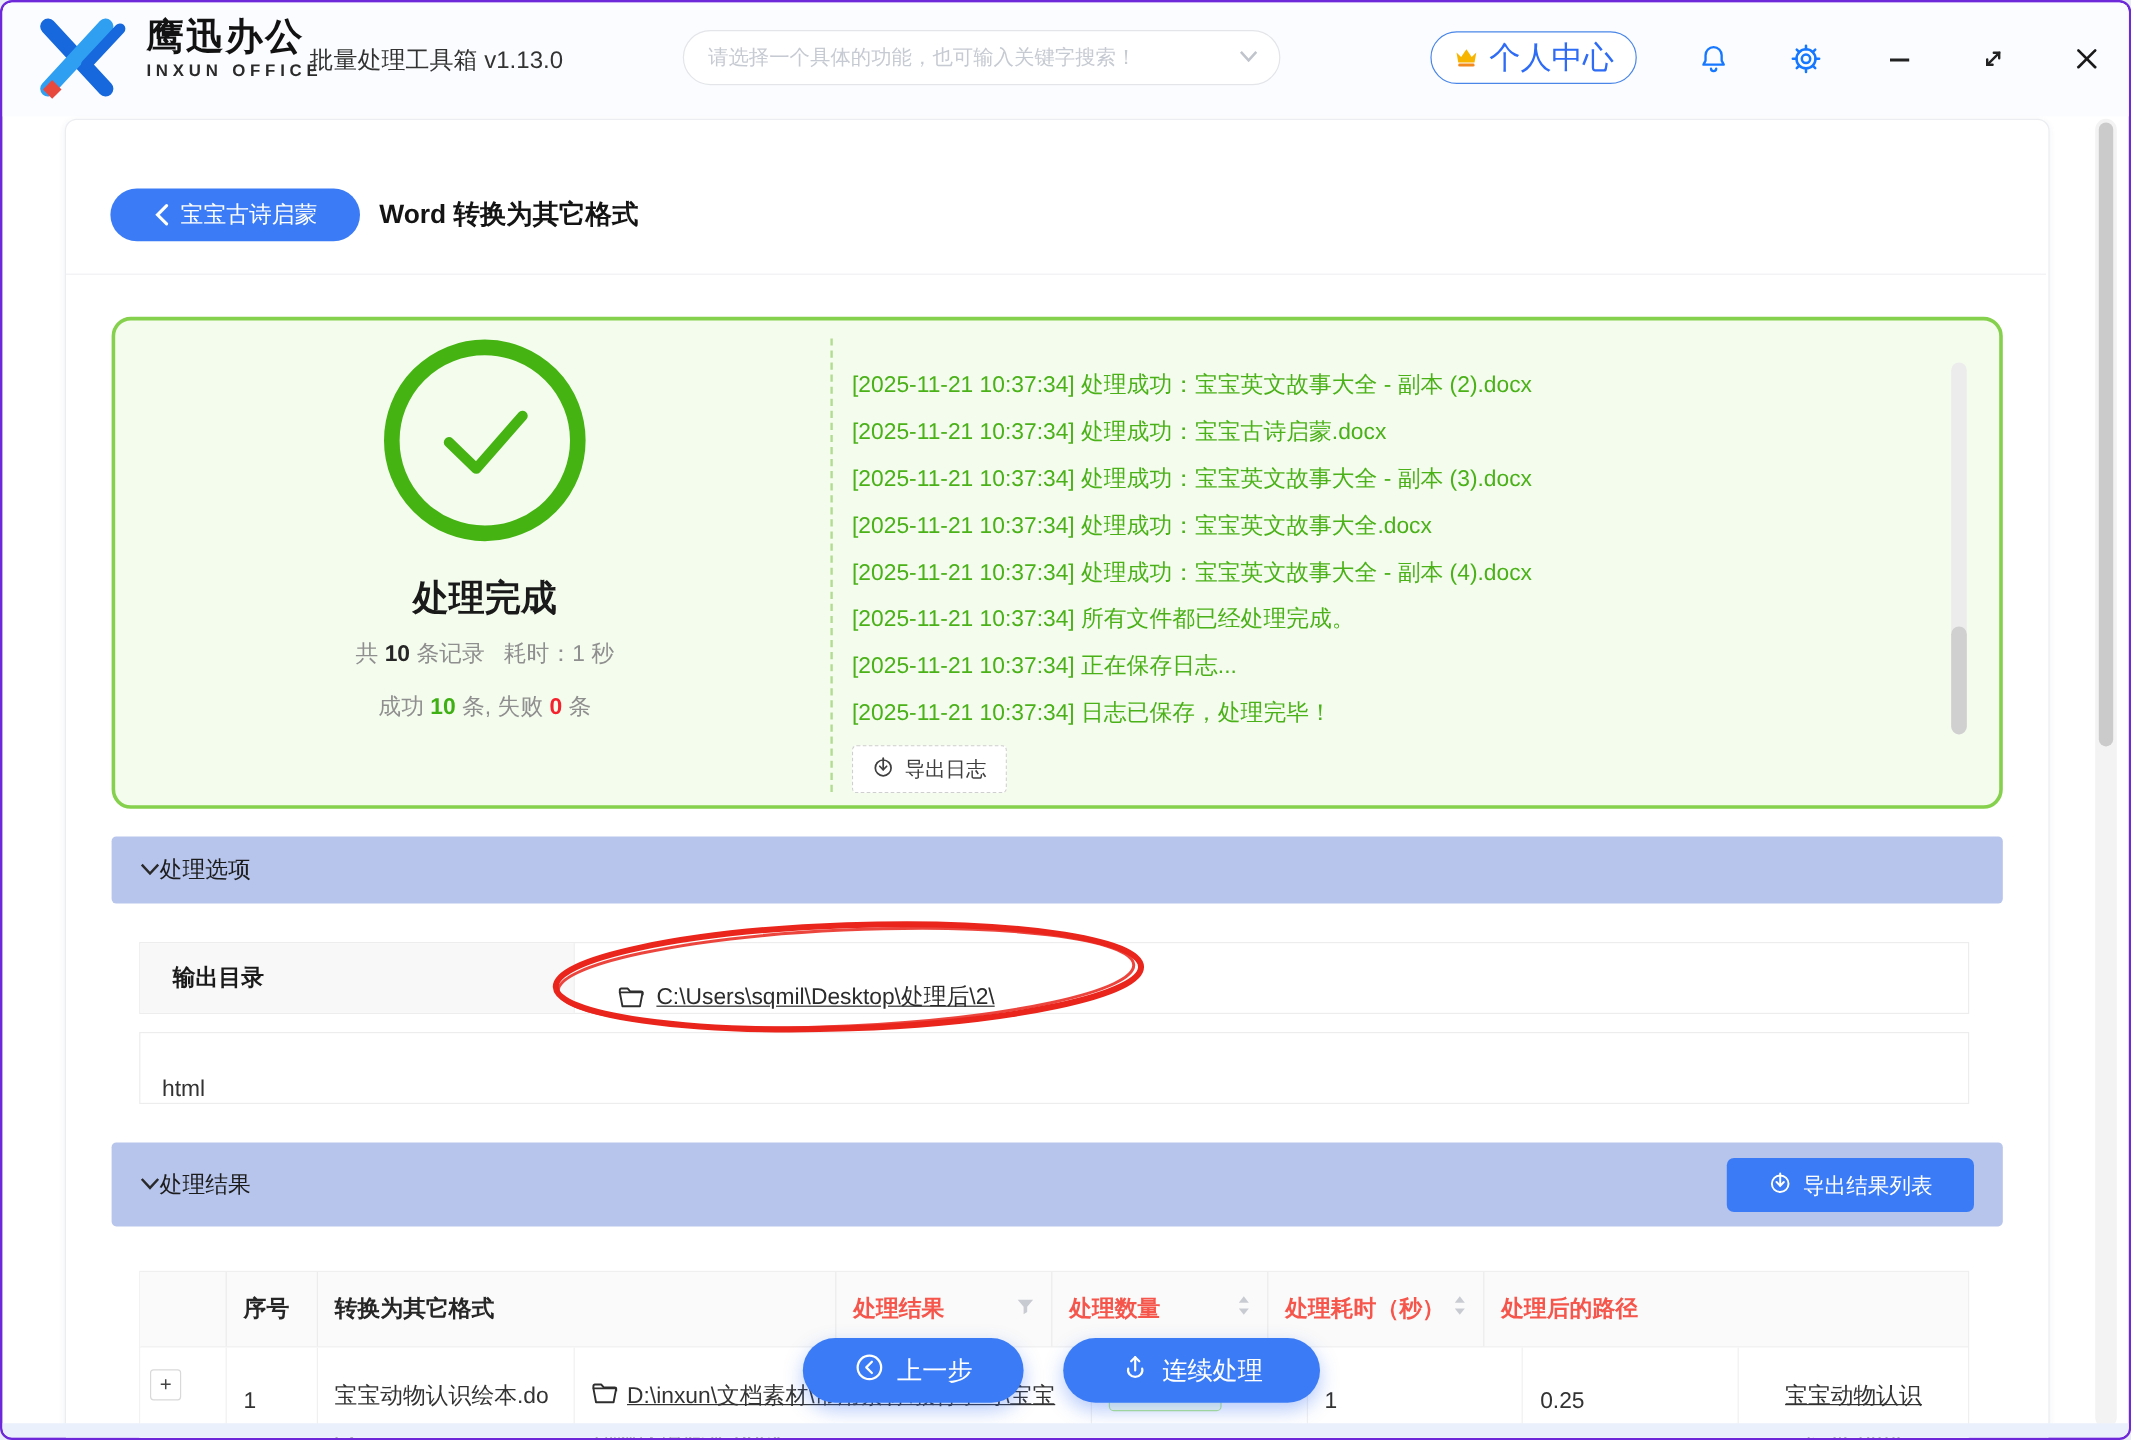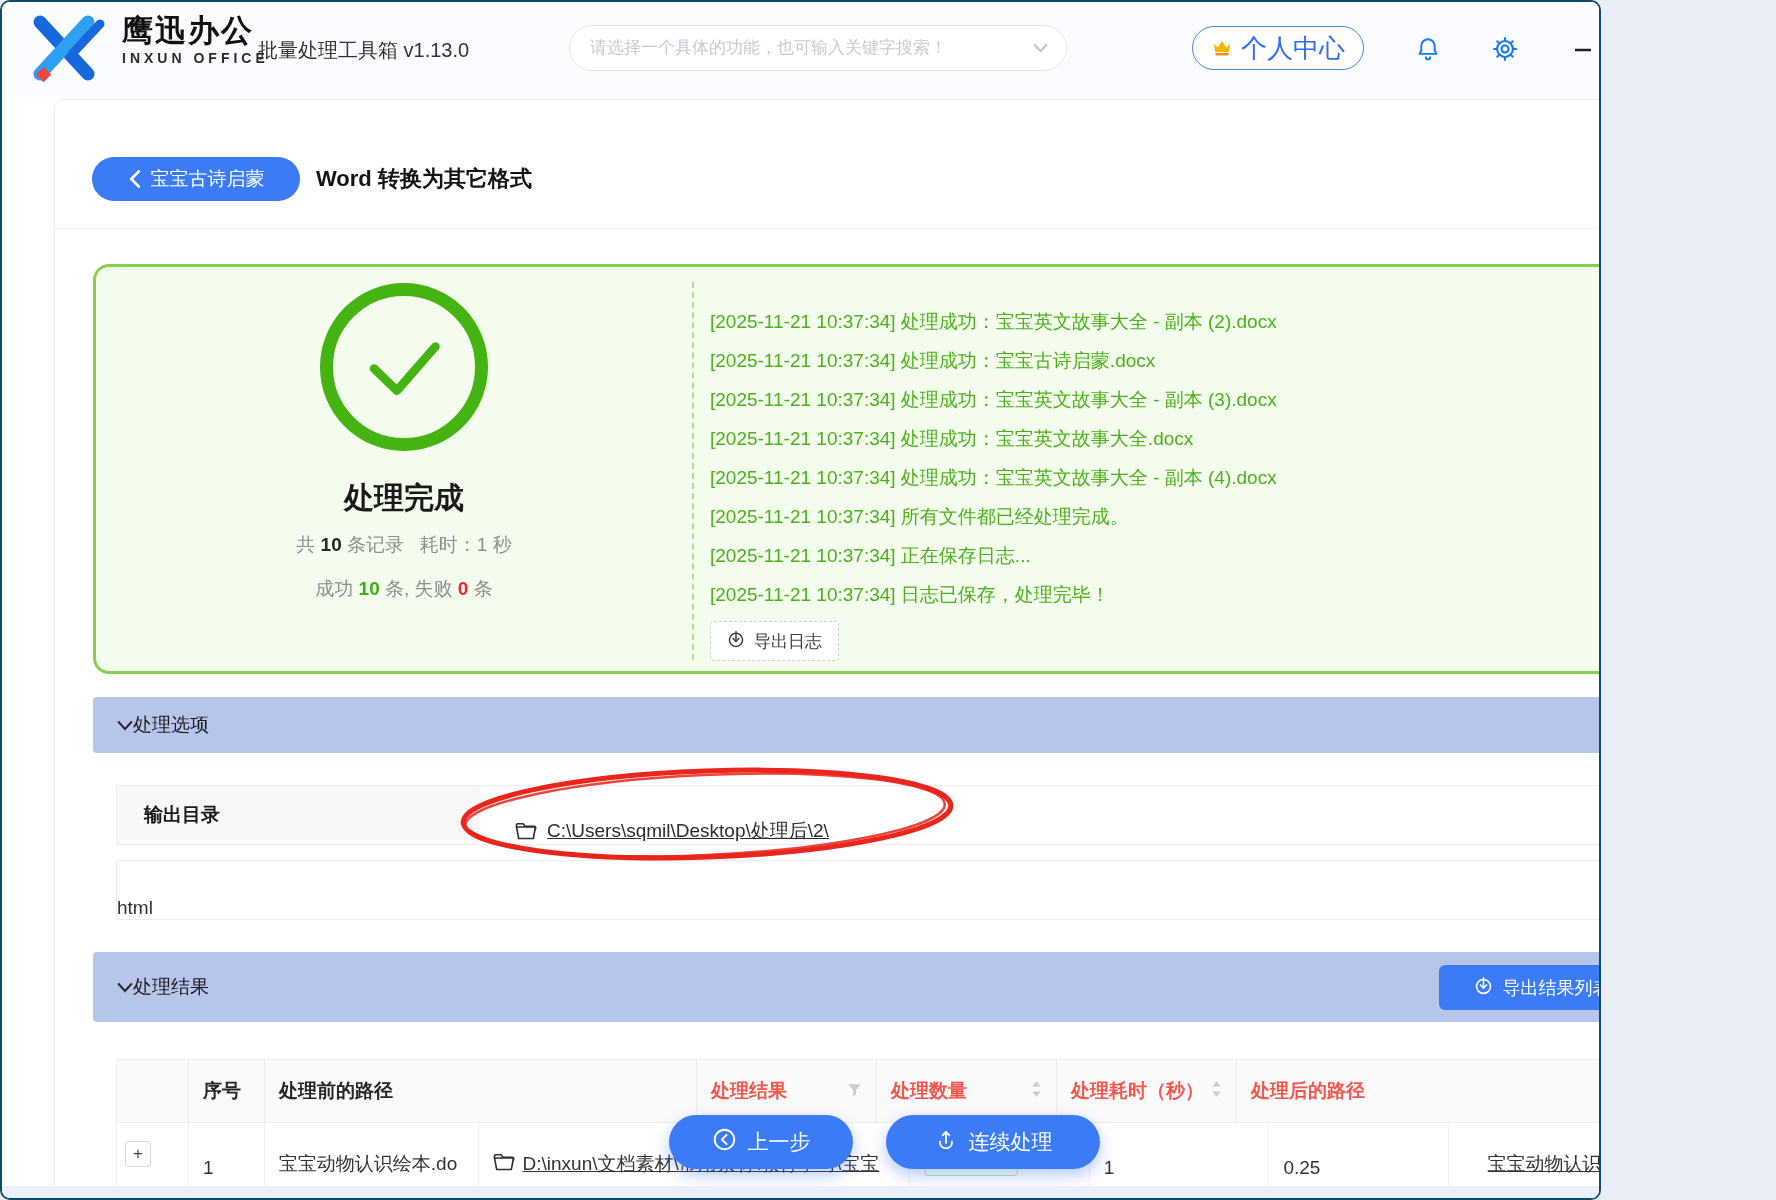--- a/index.html
+++ b/index.html
@@ -1,16 +1,16 @@
 <!DOCTYPE html>
 <html><head>
 <meta charset="utf-8">
 <style>
   html,body{margin:0;padding:0;background:#e9edf5;}
-  .app{position:relative;width:1601px;height:1200px;background:#fff;border:2px solid #0c4a6e;
+  .app{position:relative;width:1776px;height:1200px;background:#fff;border:2px solid #6d28d9;
        border-radius:10px;overflow:hidden;box-sizing:border-box;
        font-family:"Liberation Sans","DejaVu Sans",sans-serif;color:#262626;}
   .abs{position:absolute;}
 
   
   .topbar{position:absolute;left:0;top:0;width:100%;height:95px;background:#fbfcff;}
   .logo{left:24px;top:12px;}
   .brand{left:120px;top:13px;line-height:1;}
   .brand-name{font-size:31px;font-weight:800;color:#121212;letter-spacing:2px;}
   .brand-sub{font-size:14px;font-weight:700;color:#2a2a2a;letter-spacing:4px;margin-top:5px;}
@@ -59,21 +59,21 @@
   
   .opt-row{left:114px;width:1525px;height:60px;border:1px solid #ededed;box-sizing:border-box;
         display:flex;background:#fff;}
   .opt1{top:783px;} .opt2{top:858px;}
   .opt-label{background:#f8f8f8;display:flex;align-items:center;padding-left:27px;box-sizing:border-box;
         font-size:19px;font-weight:bold;color:#1a1a1a;border-right:1px solid #efefef;}
   .opt1 .opt-label{width:362px;} .opt2 .opt-label{width:926px;}
   .opt-value{flex:1;display:flex;align-items:flex-end;font-size:19px;color:#2c2c2c;}
   .dir-link{display:flex;align-items:center;gap:10px;margin-left:36px;cursor:pointer;}
   .dir-link span{text-decoration:underline;}
-  .fmt-value{color:#333;}
+  .fmt-value{margin-left:18px;color:#333;}
   .annotation{left:452px;top:760px;width:506px;height:104px;pointer-events:none;}
 
   
   .res-export{position:absolute;right:24px;top:13px;width:206px;height:45px;background:#3b7cf6;border-radius:6px;
         color:#fff;font-size:18px;display:flex;align-items:center;justify-content:center;gap:10px;cursor:pointer;}
   .table{left:114px;top:1057px;width:1525px;border:1px solid #efefef;box-sizing:border-box;background:#fff;}
   .thead{display:flex;background:#fafafa;height:62px;border-bottom:1px solid #ededed;}
   .th{display:flex;align-items:center;box-sizing:border-box;padding:0 14px;font-size:19px;font-weight:bold;
         color:#262626;border-right:1px solid #ececec;}
   .th.red{color:#f5554b;}
@@ -294,21 +294,21 @@
         </svg>
       </span>
       <span>导出结果列表</span>
     </div>
   </div>
 
   <div class="abs table">
     <div class="thead">
       <div class="th c0"></div>
       <div class="th c1">序号</div>
-      <div class="th c3">处理前的路径</div>
+      <div class="th c3">转换为其它格式</div>
       <div class="th c4 red th-flex">
         <span>处理结果</span>
         <span>
           <svg width="15" height="15" viewBox="0 0 14 14">
               <path d="M1 2 h12 l-4.6 5.4 v4.1 l-2.8 1.7 v-5.8 z" fill="#c8cbd2"></path>
             </svg>
         </span>
       </div>
       <div class="th c5 red th-flex">
         <span>处理数量</span>

